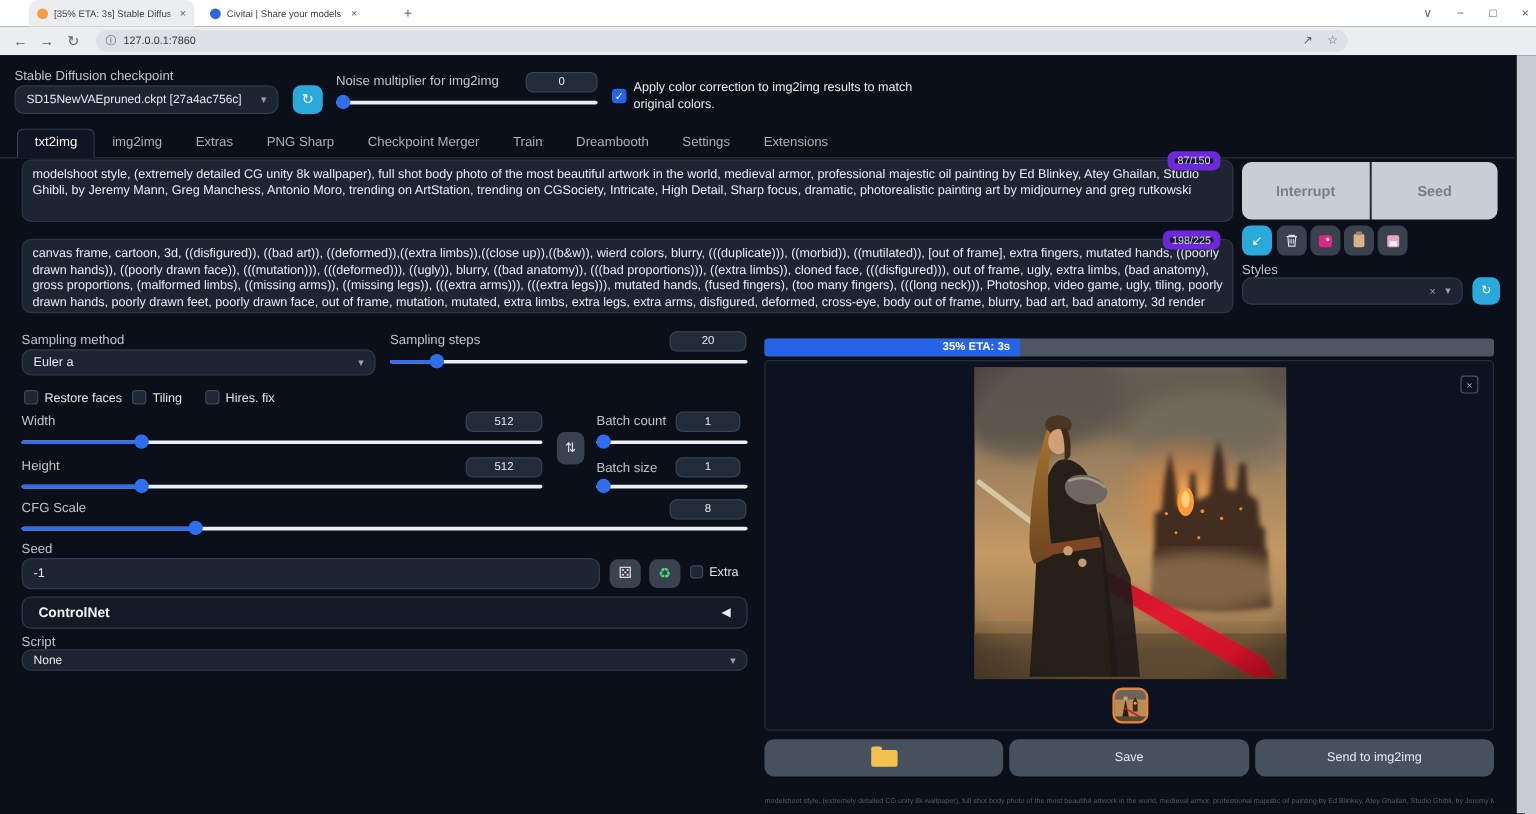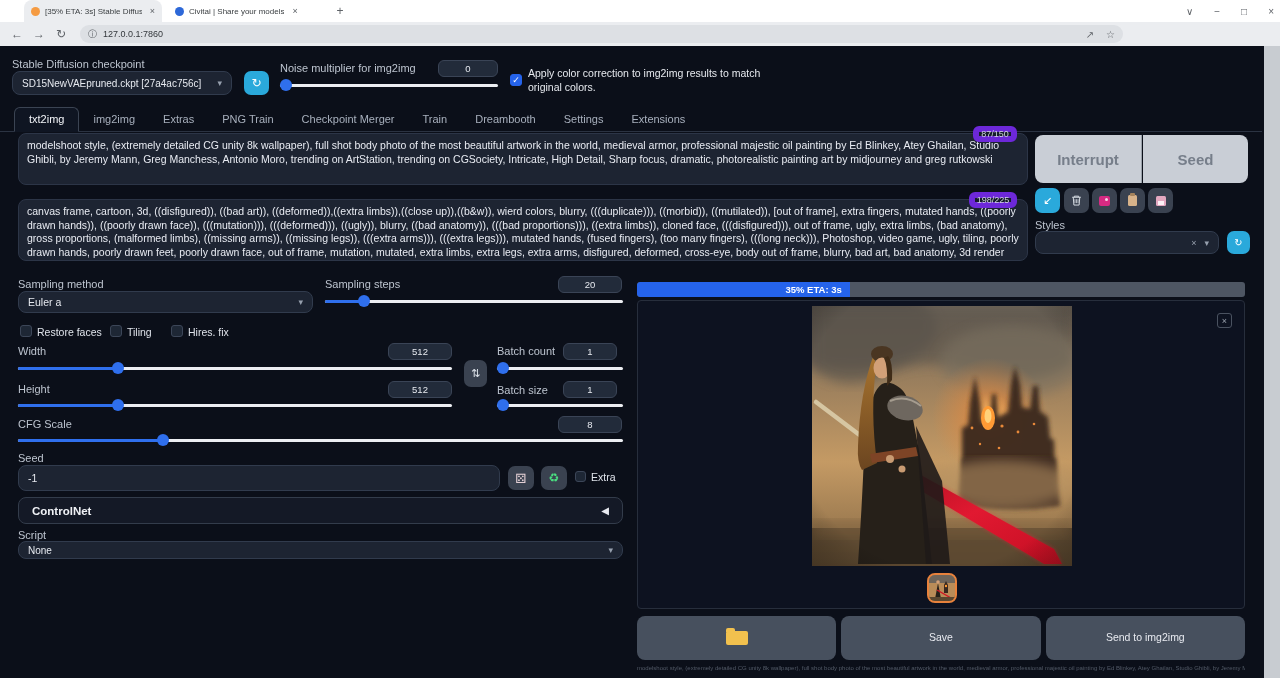--- a/index.html
+++ b/index.html
@@ -61,21 +61,21 @@
 
   
   .navtabs { position:absolute; left:0; top:61px; width:1262px; height:25px; border-bottom:1px solid #2b3342;
              display:flex; align-items:center; padding-left:14px; }
   .ntab { padding:5px 14px 6px; font-size:11px; color:#a8b0bd; cursor:pointer; }
   .ntab.sel { background:#0f1522; border:1px solid #3b4453; border-bottom:1px solid #0f1522;
               border-radius:6px 6px 0 0; color:#f2f4f8; margin-bottom:-1px; }
 
   
   .bigbtn { position:absolute; top:89px; height:48px; background:#c9ced6; color:#767e8a;
-            font-size:15px; font-weight:bold; display:flex; align-items:center; justify-content:center; cursor:pointer; }
+            font-size:12px; font-weight:bold; display:flex; align-items:center; justify-content:center; cursor:pointer; }
   .toolrow-btn { width:25px; height:25px; top:142px; }
   .icon-card { width:11px; height:10px; background:#d62a82; border-radius:2px; position:relative; }
   .icon-card:after { content:""; position:absolute; right:2px; top:2px; width:3px; height:3px; border-radius:50%; background:#f6d3e4; }
   .icon-clip { width:9px; height:11px; background:#d8b38a; border-radius:1.5px; position:relative; }
   .icon-clip:after { content:""; position:absolute; left:2px; top:-2px; width:5px; height:3px; background:#a5835c; border-radius:1px; }
   .icon-floppy { width:10px; height:10px; background:#e3a8c0; border-radius:1.5px; position:relative; }
   .icon-floppy:after { content:""; position:absolute; left:2px; bottom:1px; width:6px; height:4px; background:#fdf1f6; }
   .icon-folder { width:22px; height:14px; background:#f2c14e; border-radius:2px; position:relative; }
   .icon-folder:before { content:""; position:absolute; left:0; top:-3px; width:9px; height:4px; background:#f2c14e; border-radius:2px 2px 0 0; }
 
@@ -85,21 +85,21 @@
   .progress .pfill { height:100%; background:#2563eb; border-radius:3px 0 0 3px;
                      display:flex; align-items:center; justify-content:flex-end; padding-right:8px;
                      font-size:9.5px; font-weight:bold; color:#fff; white-space:nowrap; }
   .gallery { position:absolute; left:637px; top:254px; width:608px; height:309px; background:#0d1220;
              border:1px solid #272e3c; border-radius:4px; }
   .gclose { position:absolute; right:12px; top:12px; width:15px; height:15px; border:1px solid #4a5260;
             border-radius:3px; color:#9aa2ad; font-size:9px; display:flex; align-items:center; justify-content:center; cursor:pointer; }
   .genimg { position:absolute; left:174px; top:5px; width:260px; height:260px; cursor:pointer; }
   .thumb { position:absolute; left:289px; top:272px; width:30px; height:30px; border:2px solid #e8823c;
            border-radius:8px; overflow:hidden; cursor:pointer; background:#7a5a3e; }
-  .outbtns { position:absolute; left:637px; top:570px; width:608px; height:44px; display:flex; gap:5px; }
+  .outbtns { position:absolute; left:637px; top:570px; width:608px; height:31px; display:flex; gap:5px; }
   .outbtn { flex:1; background:#47505e; border-radius:8px; color:#e8eaf0; font-size:10.5px; line-height:1.25;
             display:flex; align-items:center; justify-content:center; text-align:center; padding:0 6px; cursor:pointer; }
   .infotext { position:absolute; left:637px; top:619px; width:608px; height:9px; font-size:6px; color:#525a67;
               white-space:nowrap; overflow:hidden; }
 
   .accordion { position:absolute; left:18px; top:451px; width:605px; height:27px; background:#141926;
                border:1px solid #333c4b; border-radius:8px; display:flex; align-items:center; padding:0 13px;
                font-size:11.5px; font-weight:bold; color:#f0f2f6; cursor:pointer; }
   .accordion .arr { margin-left:auto; font-size:10px; color:#e8eaf0; }
 </style>
@@ -171,21 +171,21 @@
 
     <div class="chk on" style="left:510px; top:28px;">
       <span>✓</span>
     </div>
     <div class="lbl" style="left:528px; top:21px; width:255px; font-size:10.5px; color:#e6e9ee; line-height:13.5px;">Apply color correction to img2img results to match original colors.</div>
 
     <div class="navtabs">
       <div class="ntab sel">txt2img</div>
       <div class="ntab">img2img</div>
       <div class="ntab">Extras</div>
-      <div class="ntab">PNG Train</div>
+      <div class="ntab">PNG Sharp</div>
       <div class="ntab">Checkpoint Merger</div>
       <div class="ntab">Train</div>
       <div class="ntab">Dreambooth</div>
       <div class="ntab">Settings</div>
       <div class="ntab">Extensions</div>
     </div>
 
     <div class="counter" style="left:973px; top:80px; width:44px;">87/150</div>
     <textarea class="prompt" style="left: 18px; top: 87px; width: 1010px; height: 52px;" spellcheck="false">modelshoot style, (extremely detailed CG unity 8k wallpaper), full shot body photo of the most beautiful artwork in the world, medieval armor, professional majestic oil painting by Ed Blinkey, Atey Ghailan, Studio Ghibli, by Jeremy Mann, Greg Manchess, Antonio Moro, trending on ArtStation, trending on CGSociety, Intricate, High Detail, Sharp focus, dramatic, photorealistic painting art by midjourney and greg rutkowski</textarea>
 

